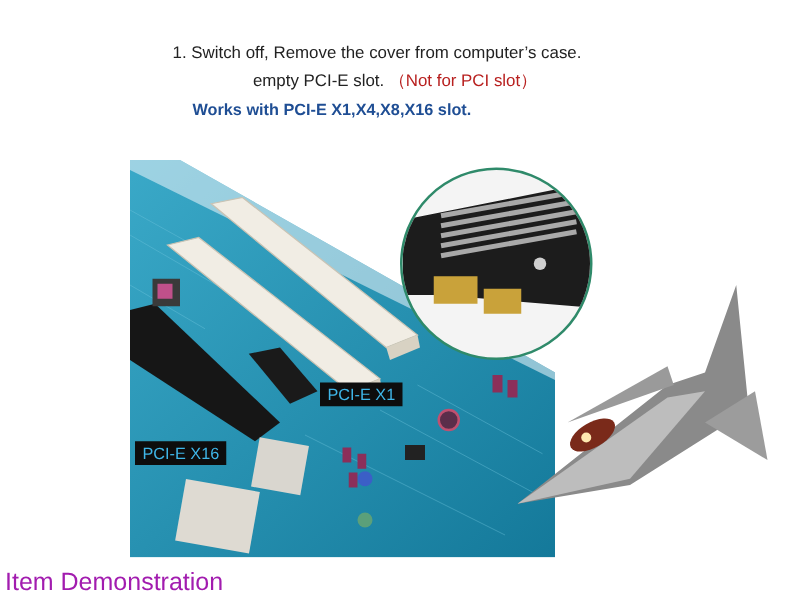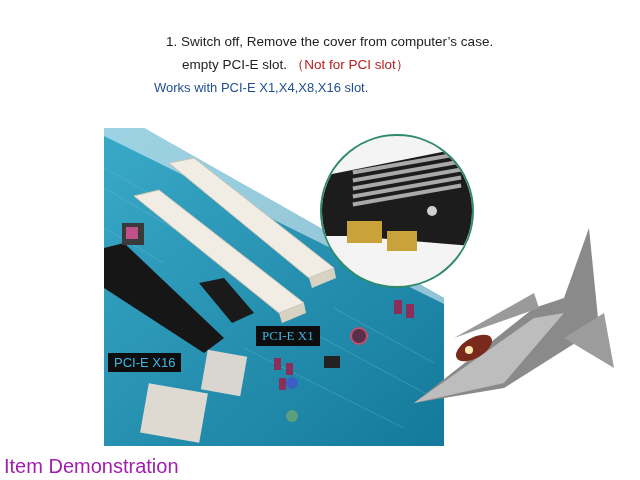--- a/index.html
+++ b/index.html
@@ -1,21 +1,21 @@
 <!DOCTYPE html>
 <html><head>
 <meta charset="utf-8">
 <style>
   html, body { margin:0; padding:0; }
   body { width:640px; height:480px; background:#ffffff; position:relative; overflow:hidden; font-family:"Liberation Sans", sans-serif; }
   .instructions { position:absolute; left:138px; top:30px; width:340px; font-size:13.5px; color:#222; line-height:23px; }
-  .instructions .step { white-space:nowrap;margin-left:28px; }
-  .instructions .indent { padding-left:16px; }
+  .instructions .step { white-space:nowrap; }
+  .instructions .indent { padding-left:16px;text-align:center; }
   .warn { color:#b8201f; }
-  .works { color:#1f4e94; font-weight:normal; padding-left:16px; font-size:13px; }
+  .works { color:#1f4e94; font-weight:bold; padding-left:16px; font-size:13px; }
   .scene { position:absolute; left:104px; top:128px; width:520px; height:318px; }
   .board { position:absolute; left:0; top:0; width:340px; height:318px; overflow:hidden; }
   .caption { position:absolute; left:4px; top:455px; font-family:Liberation Sans, sans-serif; font-size:20px; color:#a21caf; }
   .label-box { position:absolute; background:#0d0d0d; color:#3fb6e8; font-size:13px; padding:2px 6px; }
   .zoom-circle { position:absolute; left:216px; top:6px; width:150px; height:150px; border-radius:50%; border:2px solid #2f8a6a; overflow:hidden; background:#f4f4f4; }
 </style>
 </head>
 <body>
 
 <div class="instructions">
@@ -61,21 +61,21 @@
       <g fill="#8b2f5a">
         <rect x="170" y="230" width="7" height="12"></rect>
           <rect x="182" y="235" width="7" height="12"></rect>
         <rect x="175" y="250" width="7" height="12"></rect>
           <rect x="290" y="172" width="8" height="14"></rect>
         <rect x="302" y="176" width="8" height="14"></rect>
       </g>
       <circle cx="255" cy="208" r="8" fill="#5b2e4a" stroke="#c05070" stroke-width="2"></circle>
       <rect x="220" y="228" width="16" height="12" fill="#222"></rect>
     </svg>
-    <div class="label-box" style="left:152px; top:198px;font-family:Liberation Serif, serif;">PCI-E X1</div>
+    <div class="label-box" style="left:152px; top:178px;">PCI-E X1</div>
     <div class="label-box" style="left:4px; top:225px;">PCI-E X16</div>
   </div>
 
   <div class="zoom-circle">
     <svg width="150" height="150" viewBox="0 0 150 150">
       <polygon points="0,40 150,10 150,110 30,100 0,100" fill="#1c1c1c"></polygon>
       <g fill="#a9a9a9">
         <rect x="30" y="25" width="110" height="4" transform="rotate(-10 85 27)"></rect>
         <rect x="30" y="33" width="110" height="4" transform="rotate(-10 85 35)"></rect>
         <rect x="30" y="41" width="110" height="4" transform="rotate(-10 85 43)"></rect>

